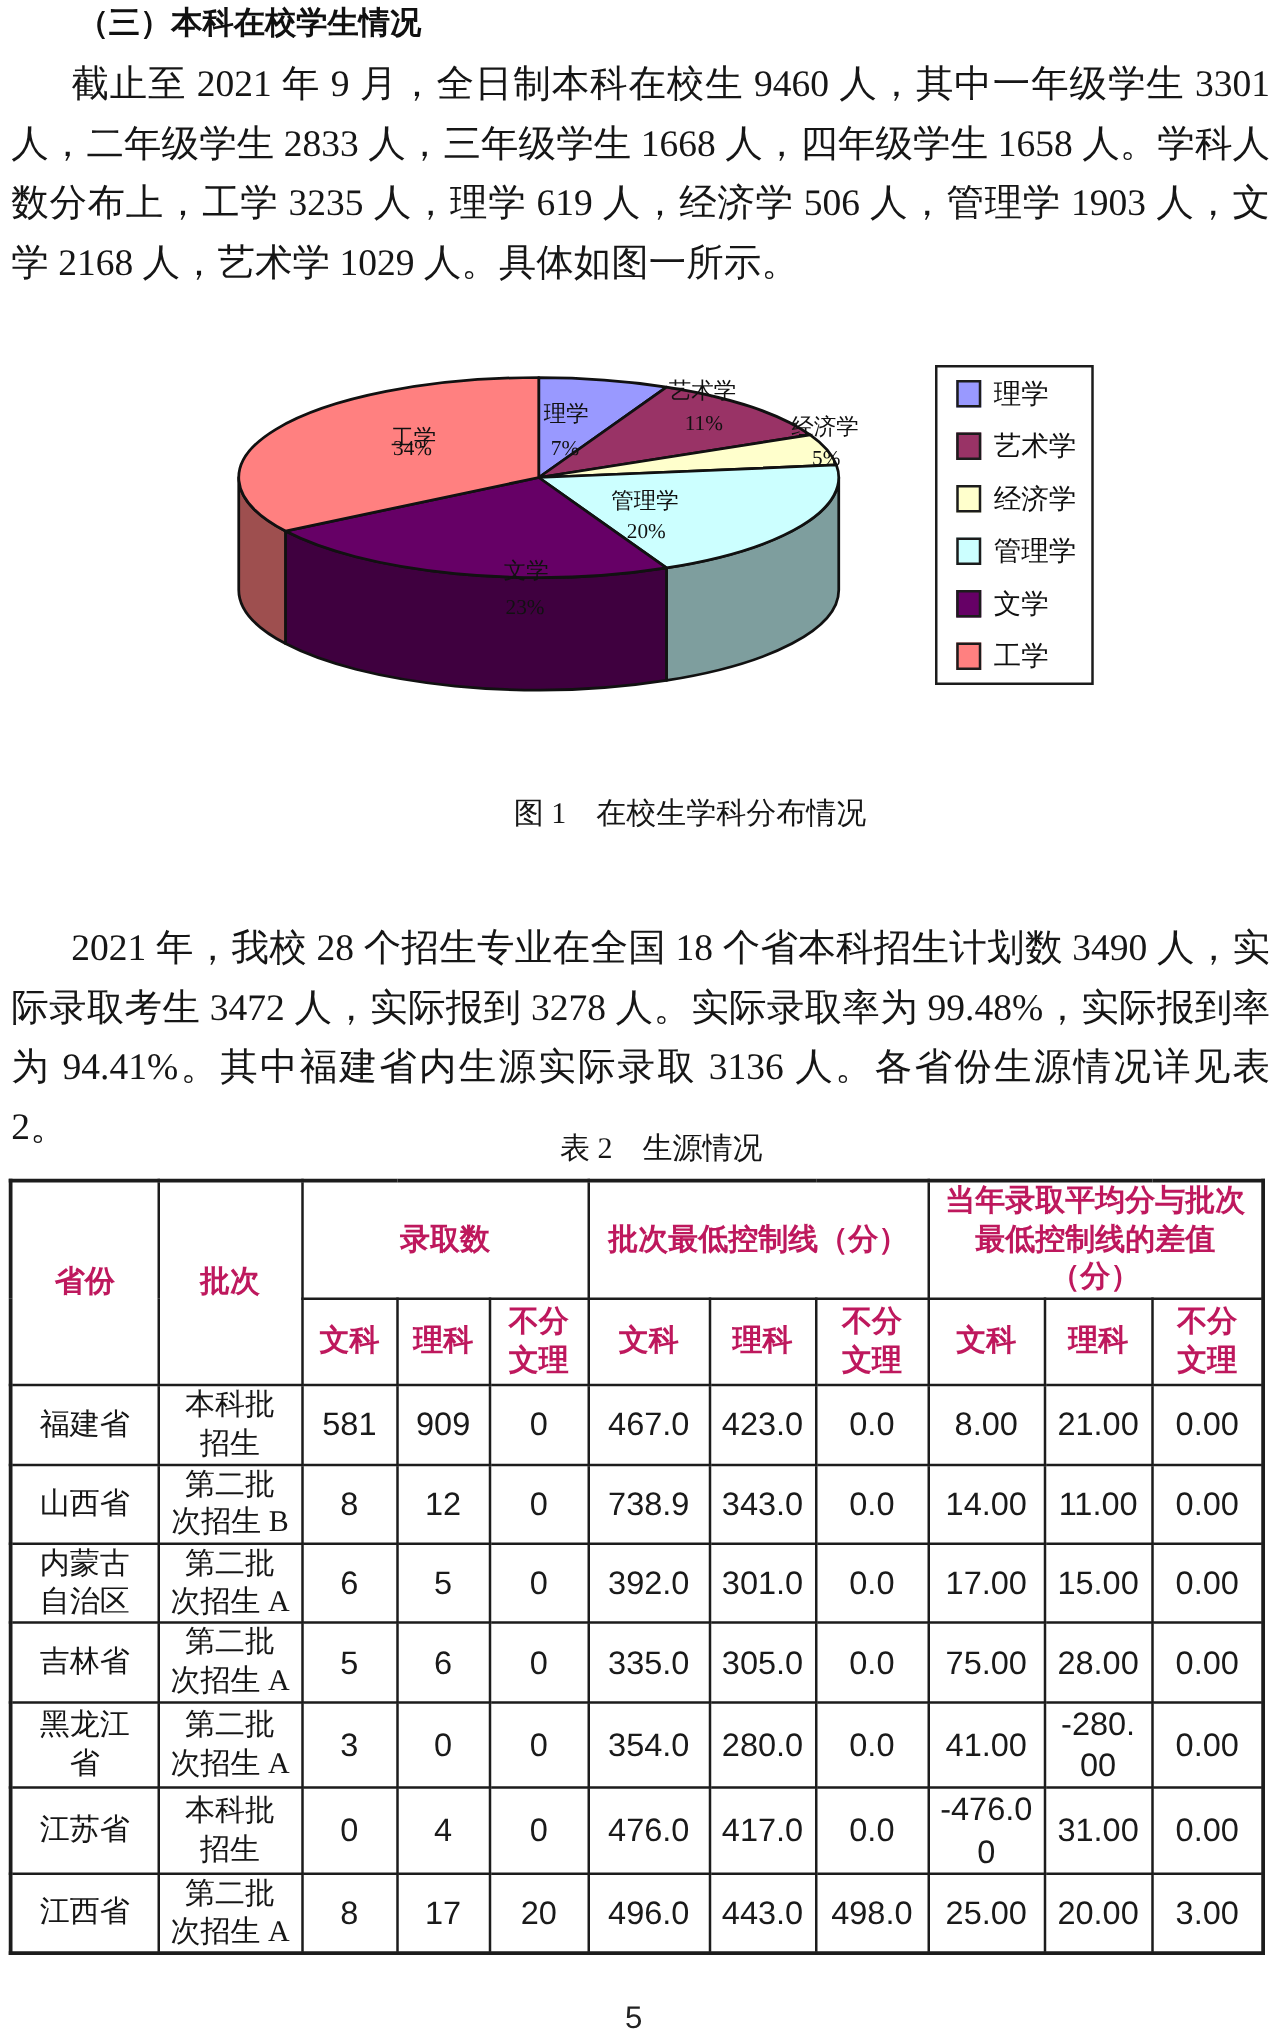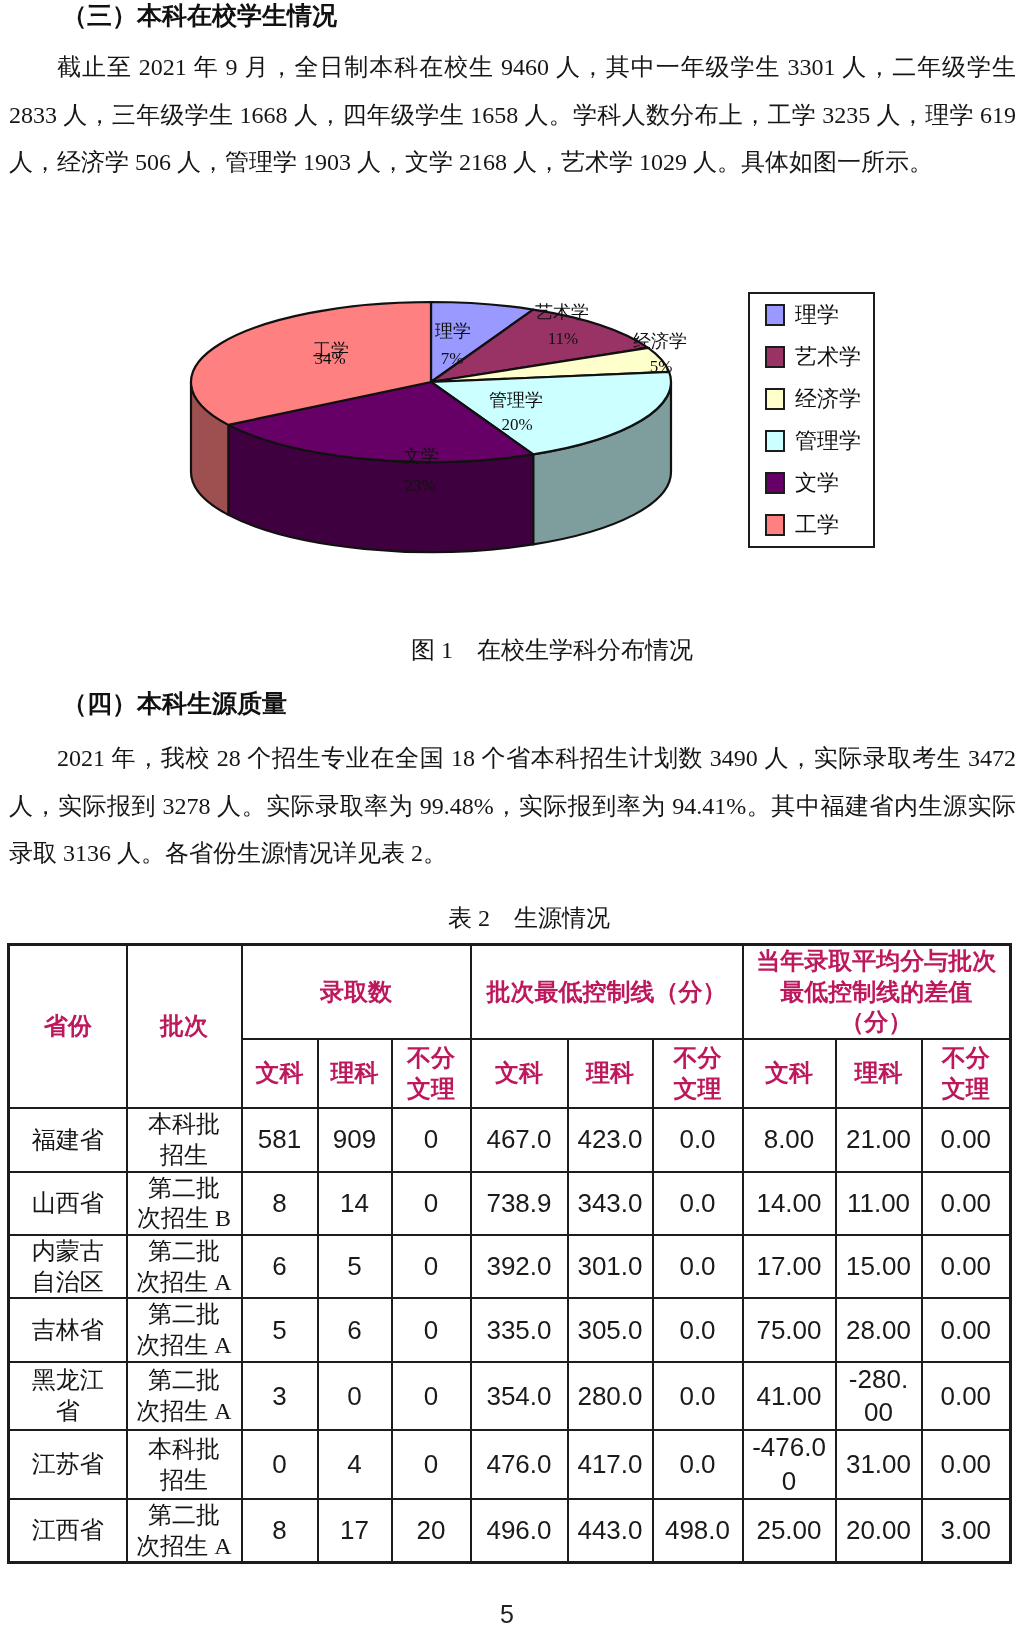--- a/index.html
+++ b/index.html
@@ -2,25 +2,25 @@
 <html><head>
 <meta charset="utf-8">
 <style>
   html,body{margin:0;padding:0;background:#ffffff;}
   .page{position:relative;width:1024px;height:1631px;background:#ffffff;color:#1a1a1a;
         font-family:"Liberation Serif","DejaVu Serif",serif;overflow:hidden;}
 
   
   .sec-heading{position:absolute;left:62px;margin:0;font-family:"Liberation Sans","DejaVu Sans",sans-serif;
         font-weight:700;font-size:25px;line-height:30px;color:#111;}
-  .h-s3{top:3px;font-family:Liberation Mono, monospace;}
+  .h-s3{top:3px;}
   .h-s4{top:688px;}
 
   
-  .para{position:absolute;left:9px;width:1007px;margin:0;font-size:24px;line-height:47.5px;
+  .para{position:absolute;left:9px;width:1007px;margin:0;font-size:30px;line-height:47.5px;
         text-align:justify;text-indent:48px;color:#161616;}
   .p1{top:44px;}
   .p2{top:735px;}
 
   
   .chart{position:absolute;left:0;top:270px;width:1024px;height:310px;}
   .chart svg{position:absolute;left:0;top:0;}
   .pie-label,.pie-pct{position:absolute;transform:translate(-50%,-50%);font-size:18px;line-height:18px;
         color:#111;white-space:nowrap;}
   .pie-pct{font-size:17px;}
@@ -109,21 +109,20 @@
         </div>
         <div class="legend-item">
           <span class="legend-swatch" style="background: rgb(255, 128, 128);"></span>
           <span class="legend-label">工学</span>
         </div>
       </div>
   </div>
 
   <div class="caption cap1">图 1　在校生学科分布情况</div>
 
-  <h2 class="sec-heading h-s4">（四）本科生源质量</h2>
   <p class="para p2">2021 年，我校 28 个招生专业在全国 18 个省本科招生计划数 3490 人，实际录取考生 3472 人，实际报到 3278 人。实际录取率为 99.48%，实际报到率为 94.41%。其中福建省内生源实际录取 3136 人。各省份生源情况详见表 2。</p>
 
   <div class="caption cap2">表 2　生源情况</div>
 
   <table class="src-table">
     <colgroup>
       <col style="width:118px">
         <col style="width:115px">
       <col style="width:76px">
         <col style="width:74px">
@@ -172,21 +171,21 @@
           <td class="num">0.0</td>
           <td class="num">8.00</td>
           <td class="num">21.00</td>
           <td class="num">0.00</td>
         </tr>
         <tr>
           <td class="cjk">山西省</td>
           <td class="cjk">第二批
 次招生 B</td>
           <td class="num">8</td>
-          <td class="num">14</td>
+          <td class="num">12</td>
           <td class="num">0</td>
           <td class="num">738.9</td>
           <td class="num">343.0</td>
           <td class="num">0.0</td>
           <td class="num">14.00</td>
           <td class="num">11.00</td>
           <td class="num">0.00</td>
         </tr>
         <tr>
           <td class="cjk">内蒙古

